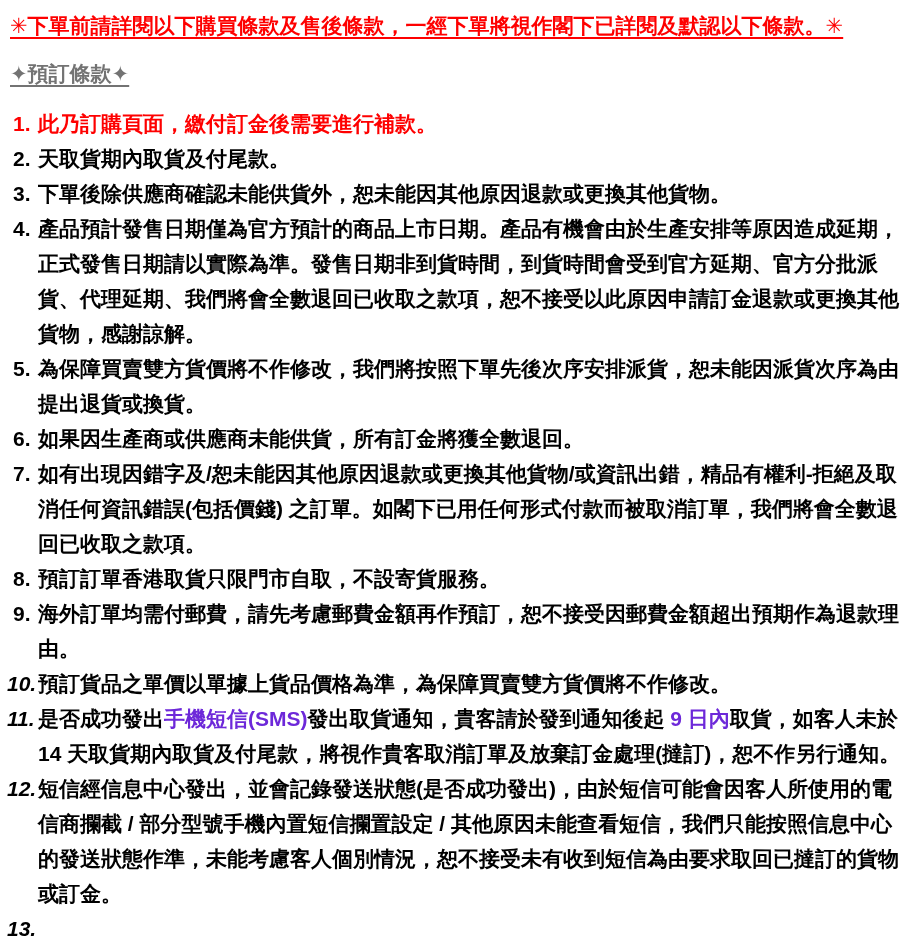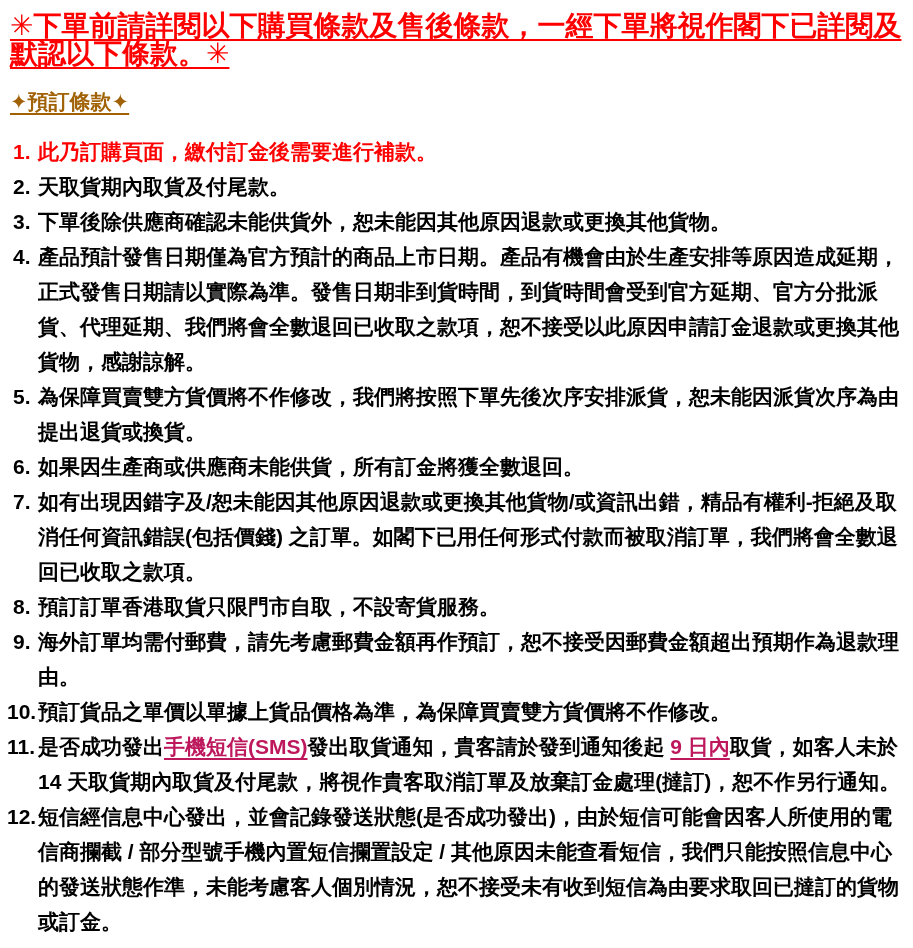--- a/index.html
+++ b/index.html
@@ -14,32 +14,32 @@
   }
   .page {
     width: 913px;
     min-height: 948px;
     box-sizing: border-box;
     background: #ffffff;
     padding: 12px 8px 12px 0;
   }
   .notice {
     margin: 0 0 0 10px;
-    font-size: 28px;
+    font-size: 21px;
     line-height: 28px;
     color: #fe0000;
     text-decoration: underline;
     text-underline-offset: 4px;
     text-decoration-thickness: 2px;
   }
   .section-title {
     margin: 20px 0 0 10px;
     font-size: 21px;
     line-height: 28px;
-    color: #a16207;
+    color: #737373;
     text-decoration: underline;
     text-underline-offset: 4px;
     text-decoration-thickness: 2px;
     display: inline-block;
   }
   .title-row { margin: 0; }
   .terms-list {
     list-style: none;
     margin: 18px 0 0 0;
     padding: 0;
@@ -49,29 +49,29 @@
     font-size: 21px;
     line-height: 35px;
   }
   .num {
     flex: 0 0 38px;
     box-sizing: border-box;
     padding-left: 13px;
   }
   .num.wide {
     padding-left: 7px;
+    font-style: italic;
   }
   .text {
     flex: 1;
     min-width: 0;
   }
   .red { color: #fe0000; }
   a.inline-link-red {
-    color: #be185d;
-    text-decoration: underline;
+    color: #6d28d9;
     text-underline-offset: 4px;
     text-decoration-thickness: 2px;
     cursor: pointer;
   }
 </style>
 </head>
 <body>
 
 <div class="page">
 

